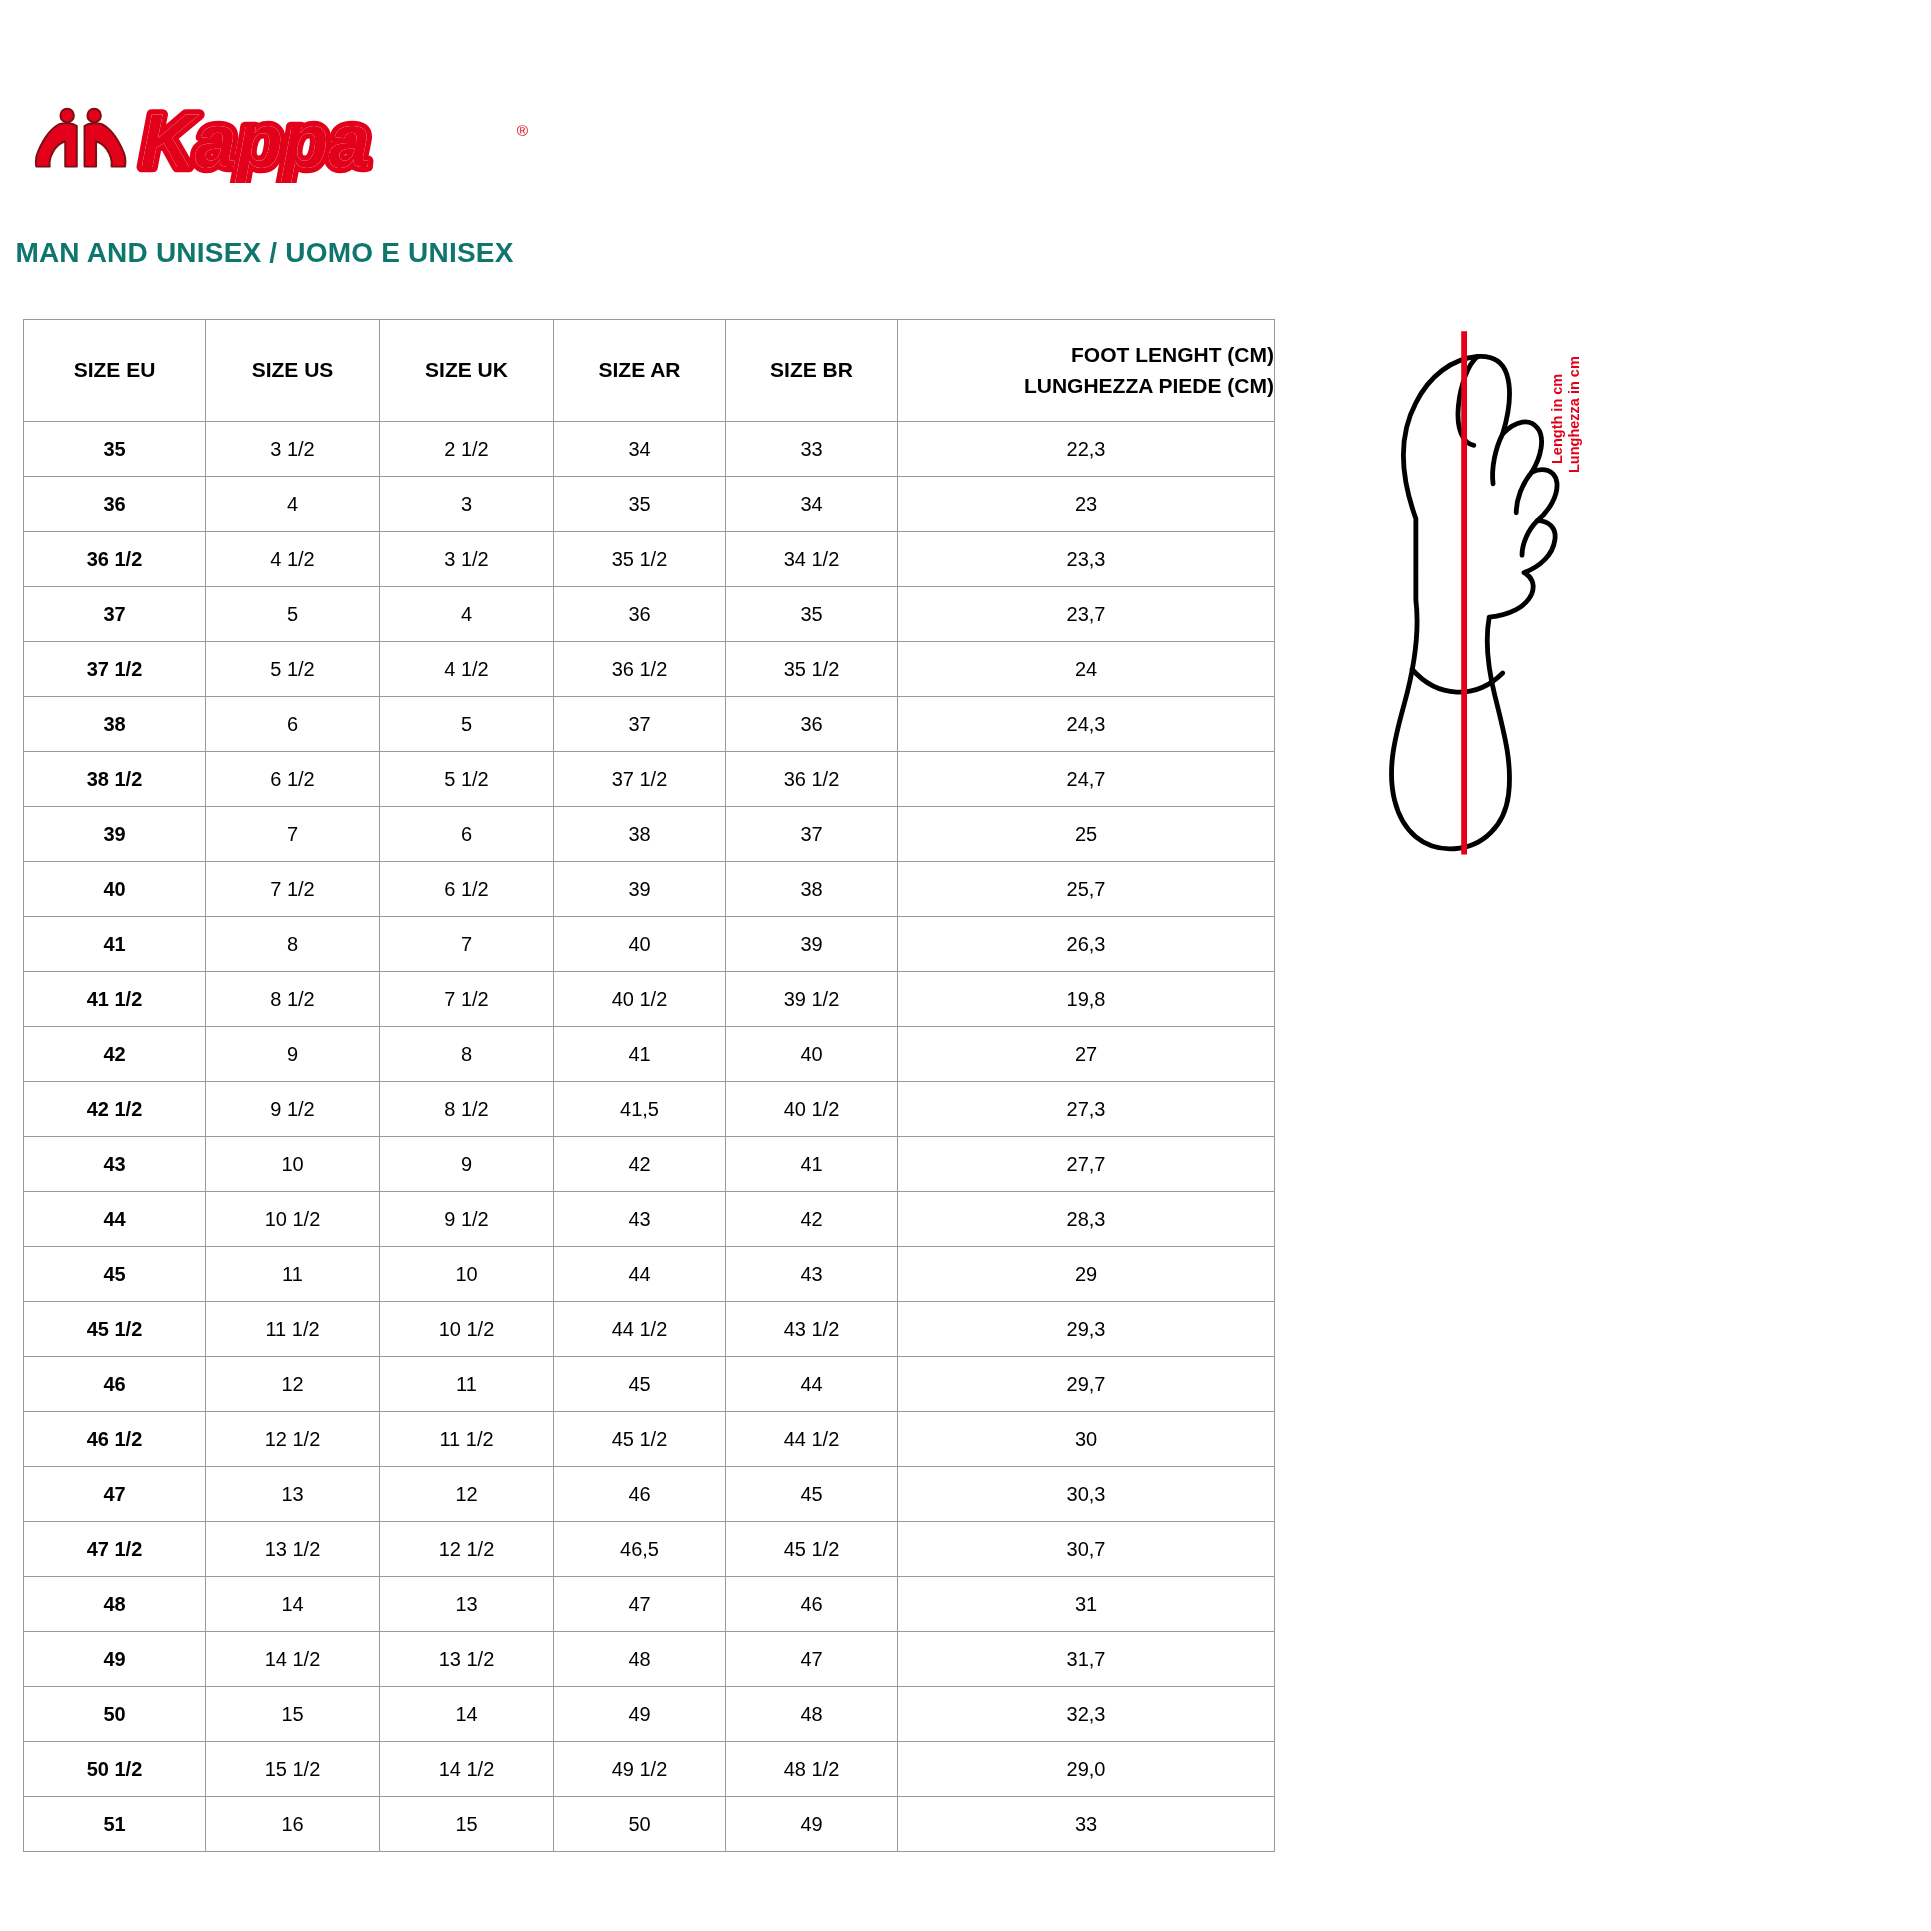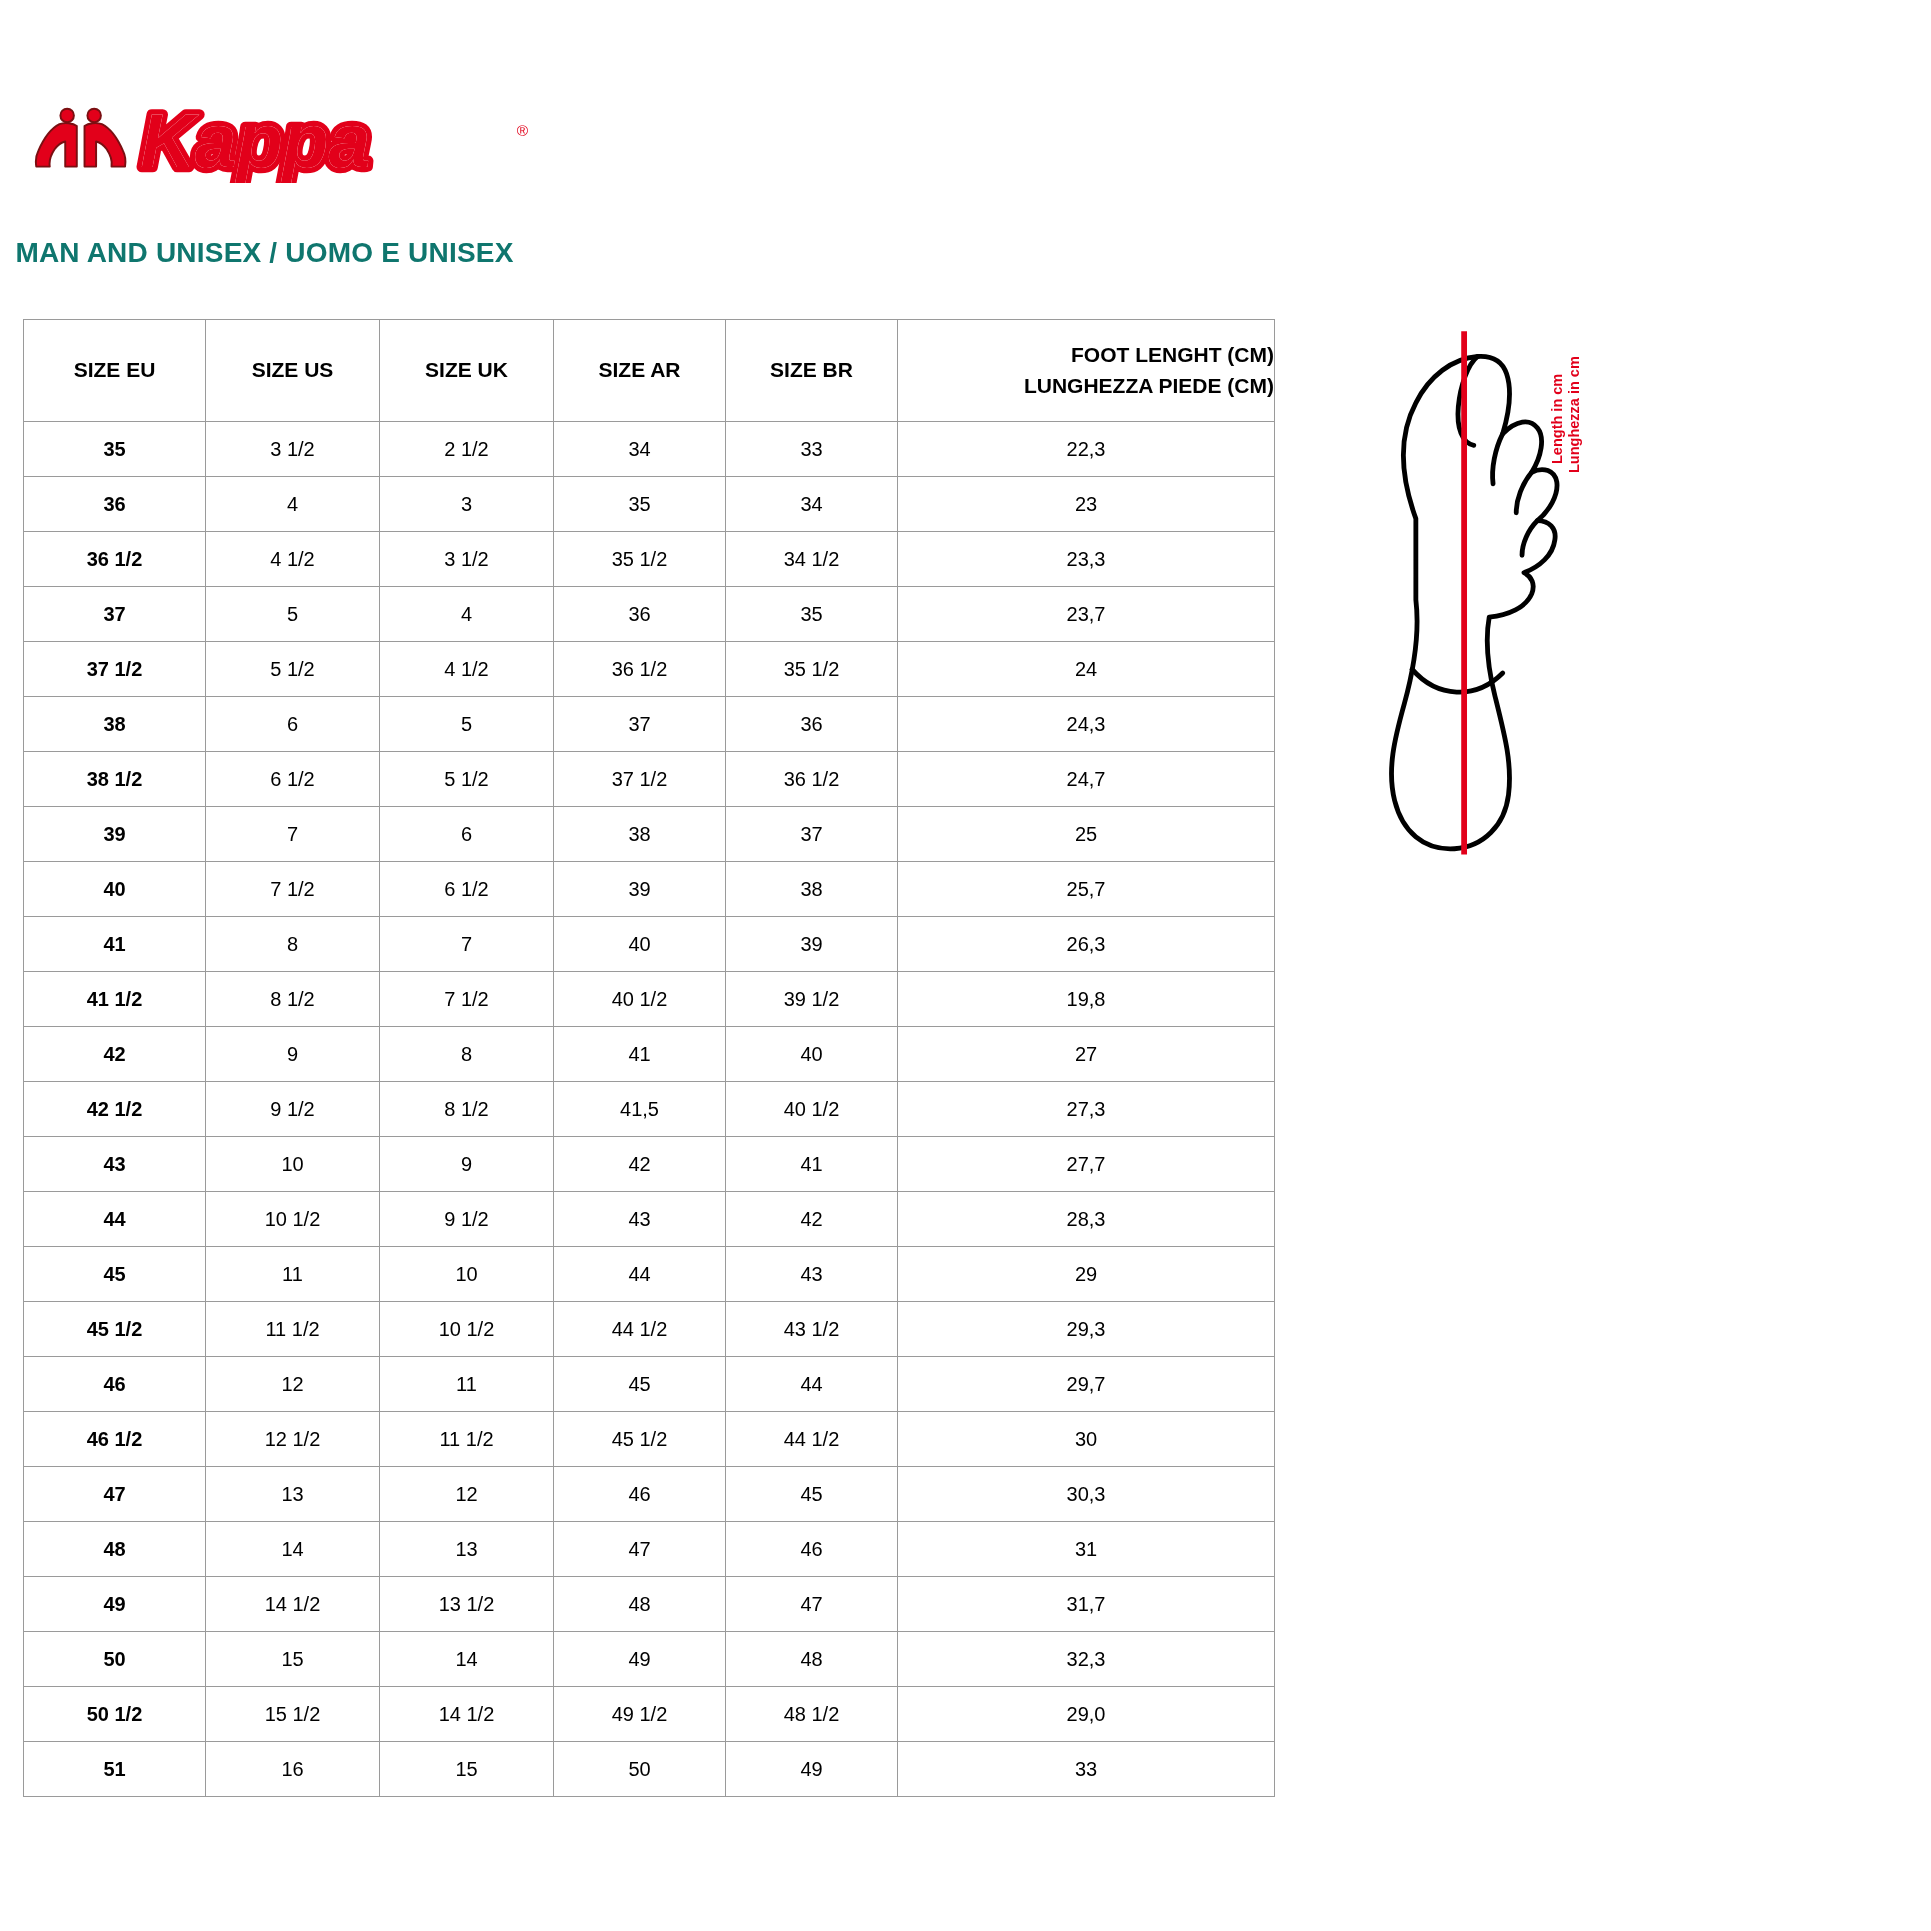--- a/index.html
+++ b/index.html
@@ -319,20 +319,28 @@
         </tr>
         <tr>
           <td class="col-eu">47</td>
           <td class="col-us">13</td>
           <td class="col-uk">12</td>
           <td class="col-ar">46</td>
           <td class="col-br">45</td>
           <td class="col-length">30,3</td>
         </tr>
         <tr>
+          <td class="col-eu">47 1/2</td>
+          <td class="col-us">13 1/2</td>
+          <td class="col-uk">12 1/2</td>
+          <td class="col-ar">46,5</td>
+          <td class="col-br">45 1/2</td>
+          <td class="col-length">30,7</td>
+        </tr>
+        <tr>
           <td class="col-eu">48</td>
           <td class="col-us">14</td>
           <td class="col-uk">13</td>
           <td class="col-ar">47</td>
           <td class="col-br">46</td>
           <td class="col-length">31</td>
         </tr>
         <tr>
           <td class="col-eu">49</td>
           <td class="col-us">14 1/2</td>

